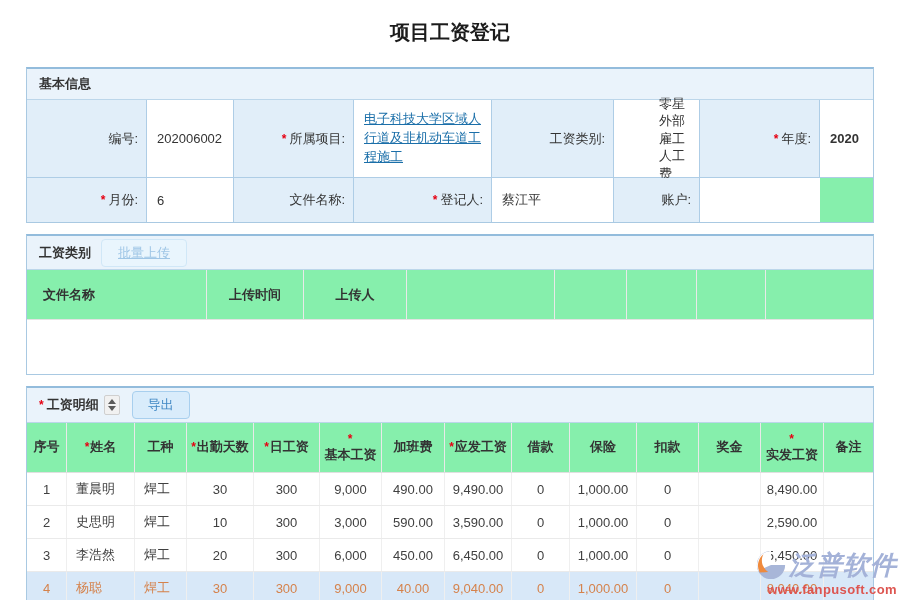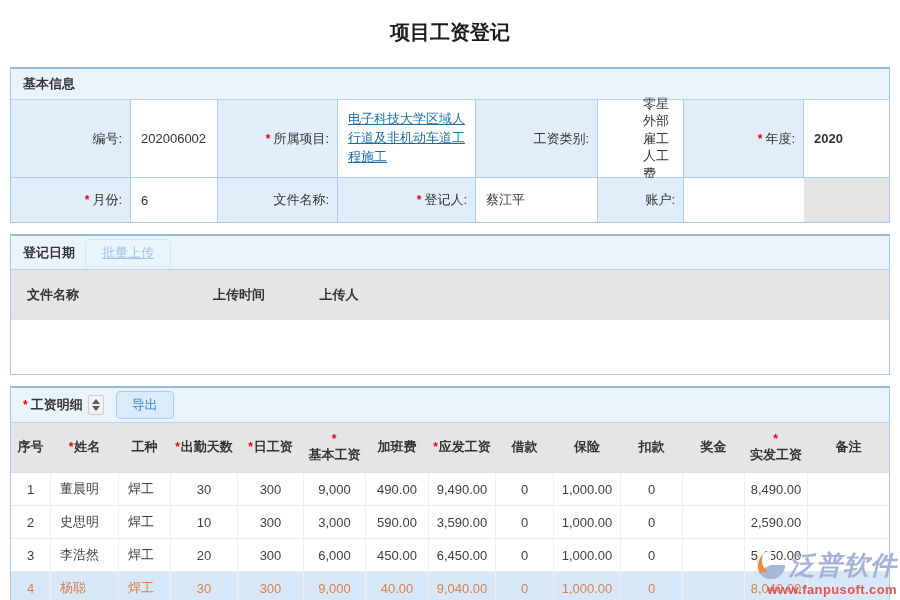--- a/index.html
+++ b/index.html
@@ -4,21 +4,21 @@
 <style>
   * { box-sizing: border-box; margin: 0; padding: 0; }
   html, body { width: 900px; height: 600px; }
   body {
     position: relative; overflow: hidden; background: #fff;
     font-family: "Liberation Sans", "DejaVu Sans", sans-serif;
     color: #333;
   }
   .page-title { text-align: center; font-size: 20px; font-weight: bold; color: #1b1b1b; padding: 19px 0 21px; }
 
-  .panel { margin: 0 10px 11px; border: 1px solid #a9c9e2; border-top: 2px solid #93bcdc; background: #e5e5e5; }
+  .panel { margin: 0 26px 11px; border: 1px solid #a9c9e2; border-top: 2px solid #93bcdc; background: #86efac; }
   .strip { background: #eaf3fb; border-bottom: 1px solid #bcd6ea; display: flex; align-items: center; padding: 0 12px; font-size: 13px; }
   .strip-title { font-weight: bold; color: #333; }
 
   .req { color: #e60012; font-weight: bold; margin-right: 3px; font-size: 12px; }
 
   
   .bi-strip { height: 31px; }
   .bi-row { display: flex; }
   .bi-row-1 { height: 78px; }
   .bi-row-2 { height: 44px; }
@@ -156,21 +156,21 @@
     <div class="bi-cell bi-label">
 
       <span>账户:</span>
     </div>
     <div class="bi-cell bi-value"></div>
   </div>
 </div>
 
 <div class="panel">
   <div class="strip att-strip">
-    <span class="strip-title">登记日期</span>
+    <span class="strip-title">工资类别</span>
     <button class="btn-light">批量上传</button>
   </div>
   <div class="att-header">
     <div class="att-cell">文件名称</div>
     <div class="att-cell">上传时间</div>
     <div class="att-cell">上传人</div>
     <div class="att-cell"></div>
     <div class="att-cell"></div>
     <div class="att-cell"></div>
     <div class="att-cell"></div>

